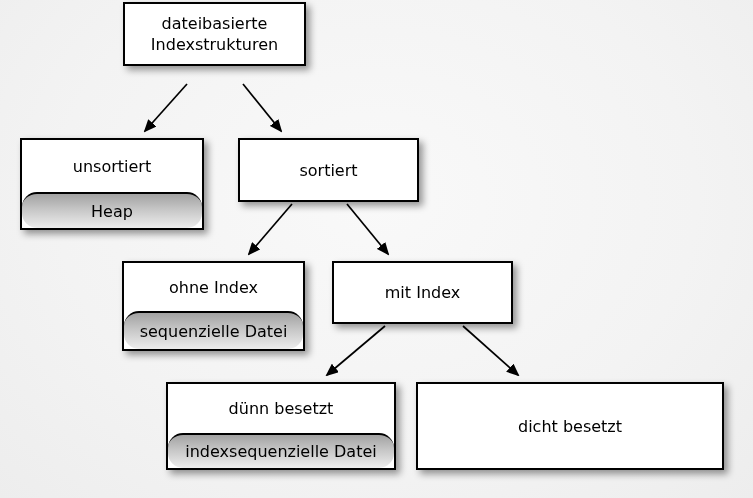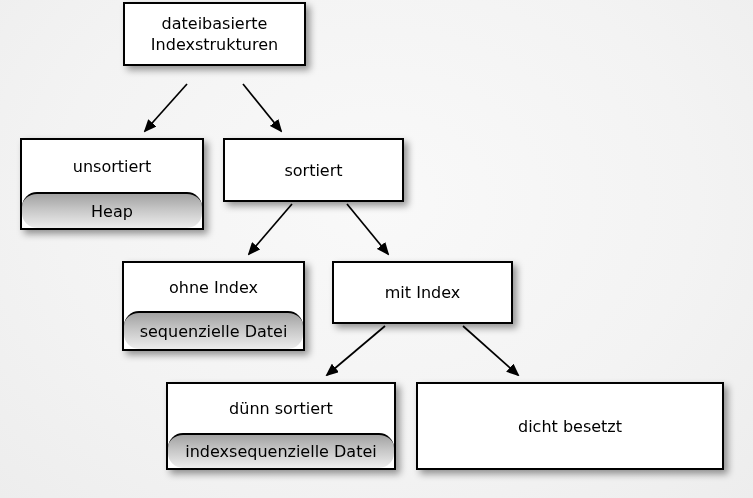--- a/index.html
+++ b/index.html
@@ -51,21 +51,21 @@
     border-top: 2px solid #000000;
     background: linear-gradient(to bottom, #a2a2a2 0%, #c6c6c6 45%, #ededed 100%);
     padding: 0 4px;
     border-radius: 15px;
   }
   
   #node-root       { left: 123px; top: 2px;  width: 183px; height: 64px; }
   #node-root .title{ padding: 0 13px; }
   #node-unsortiert { left: 20px;  top: 138px; width: 184px; height: 92px; }
   #node-unsortiert .sub { height: 34px; }
-  #node-sortiert   { left: 223px; top: 138px; width: 181px; height: 64px; }
+  #node-sortiert   { left: 238px; top: 138px; width: 181px; height: 64px; }
   #node-ohne-index { left: 122px; top: 261px; width: 183px; height: 90px; }
   #node-ohne-index .sub { height: 36px; }
   #node-mit-index  { left: 332px; top: 261px; width: 181px; height: 63px; }
   #node-duenn      { left: 166px; top: 382px; width: 230px; height: 88px; }
   #node-duenn .sub { height: 33px; }
   #node-dicht      { left: 416px; top: 382px; width: 308px; height: 88px; }
   #node-dicht .sub { height: 33px; }
 </style>
 </head>
 <body>
@@ -104,21 +104,21 @@
   <div class="node" id="node-ohne-index">
     <div class="title">ohne Index</div>
     <div class="sub">sequenzielle Datei</div>
   </div>
 
   <div class="node" id="node-mit-index">
     <div class="title">mit Index</div>
   </div>
 
   <div class="node" id="node-duenn">
-    <div class="title">dünn sortiert</div>
+    <div class="title">dünn besetzt</div>
     <div class="sub">indexsequenzielle Datei</div>
   </div>
 
   <div class="node" id="node-dicht">
     <div class="title">dicht besetzt</div>
   </div>
 
 </div>
 
 </body></html>

